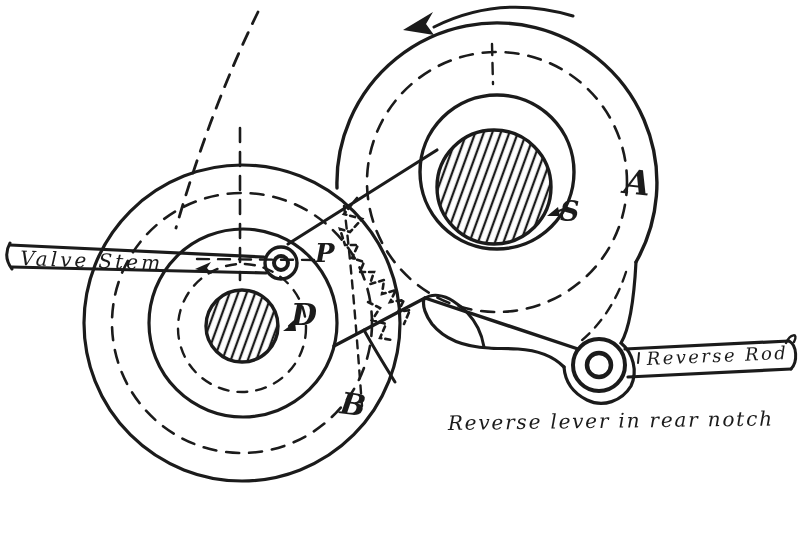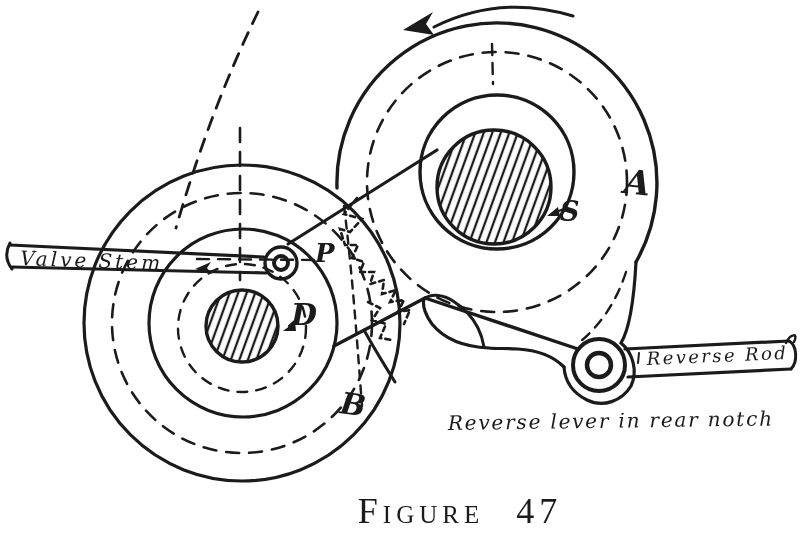--- a/index.html
+++ b/index.html
@@ -104,14 +104,13 @@
       <path d="M789,341 C797,345 798,362 791,369" stroke-width="3"></path>
       <path d="M786,343 C790,334 799,332 794,342" stroke-width="2.4"></path>
       <path d="M639,353 L638,363" stroke-width="2"></path>
     </g>
     <text class="hand" x="647" y="365" font-size="18" letter-spacing="2.4" transform="rotate(-2.5 647 365)" fill="#1b1b1b">Reverse Rod</text>
 
     <text class="hand" x="448" y="430" font-size="20" letter-spacing="1.8" transform="rotate(-0.8 448 430)" fill="#1b1b1b">Reverse lever in rear notch</text>
   </svg>
 
   
-  <div id="figure-caption">Figure 47</div>
 </div>
 
 </body></html>

